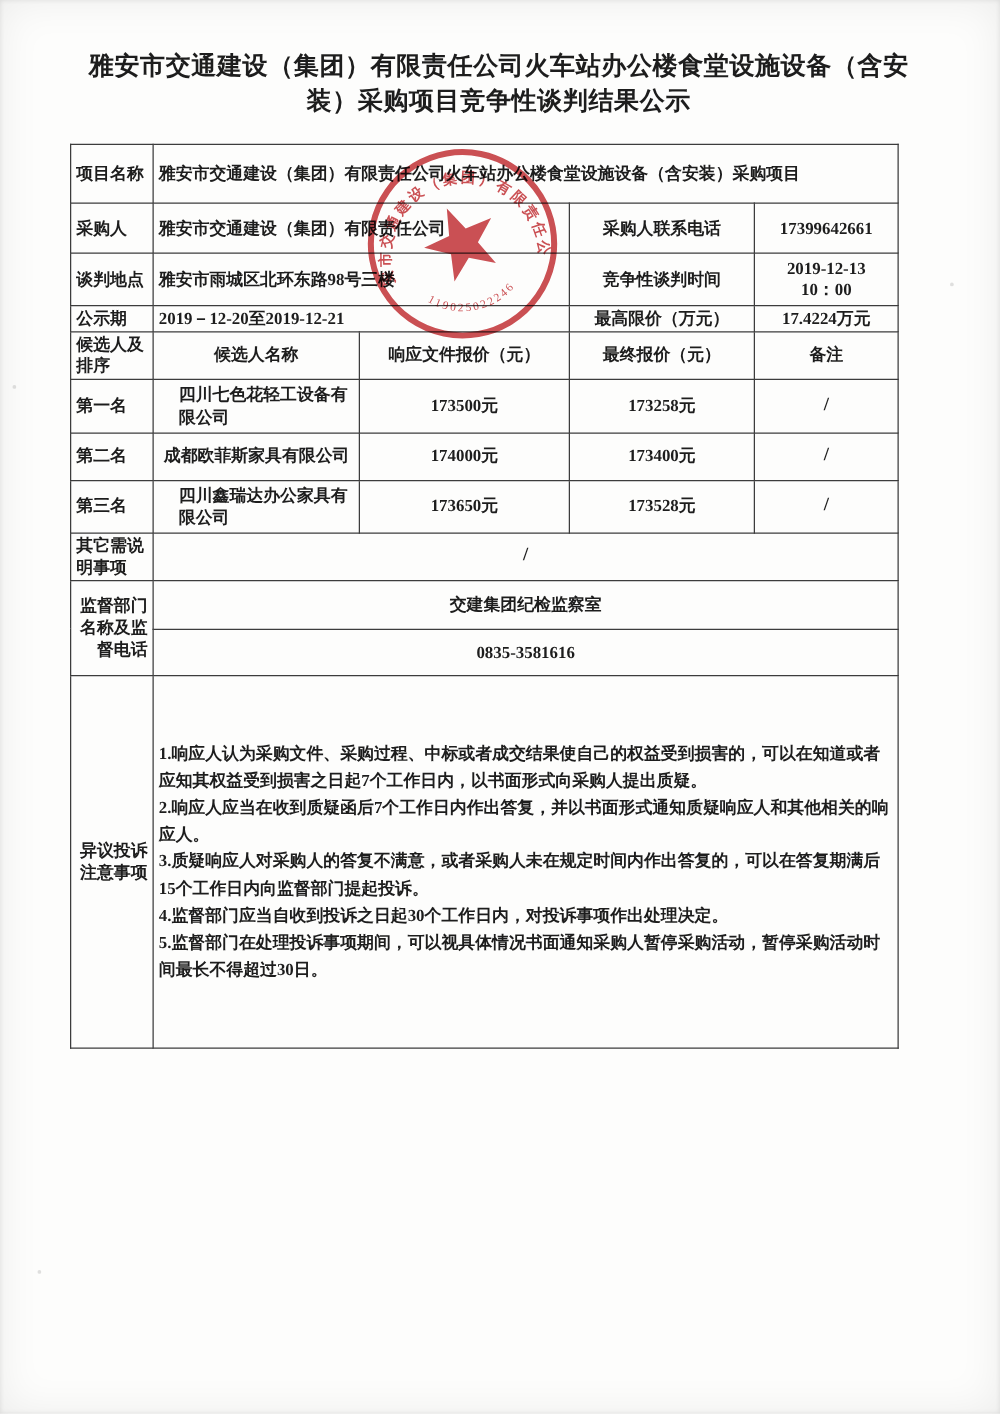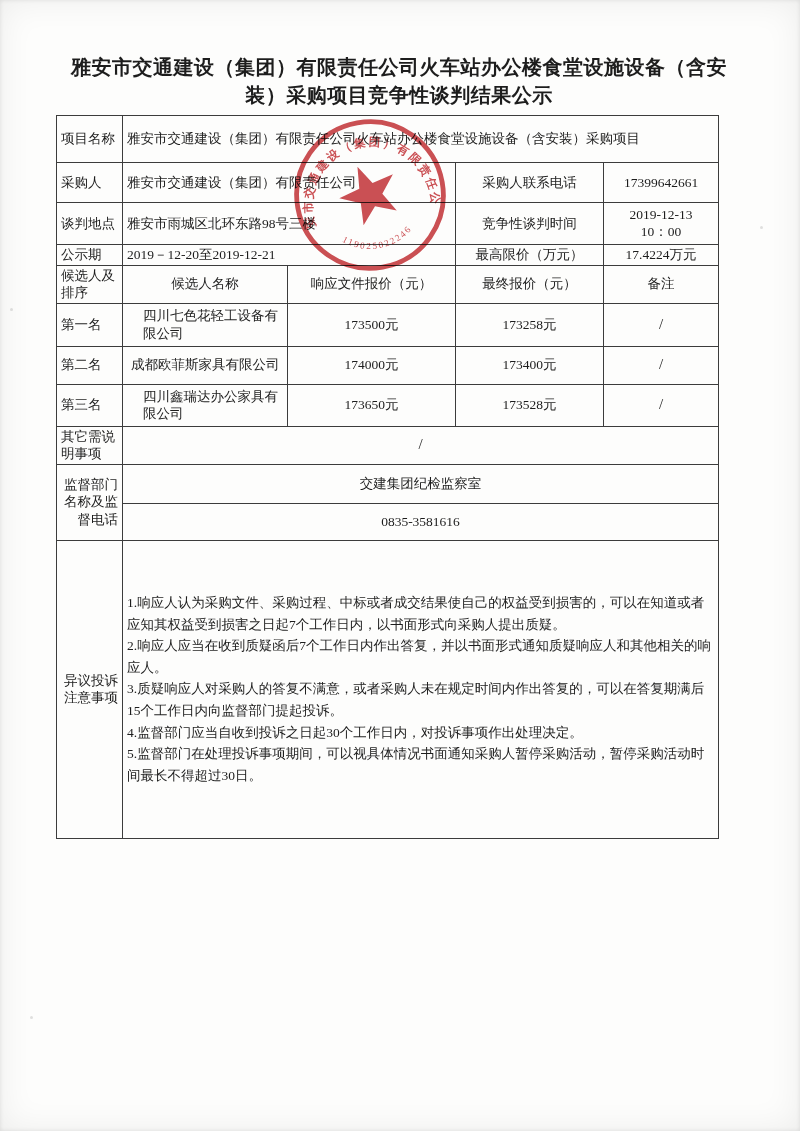--- a/index.html
+++ b/index.html
@@ -7,33 +7,34 @@
     width:800px;height:1131px;position:relative;
     background:#fdfdfc;
     font-family:"Liberation Serif","DejaVu Serif",serif;
     color:#1d1d1d;overflow:hidden;
   }
   .scan-shade{
     position:absolute;inset:0;pointer-events:none;
     box-shadow:inset 0 0 34px rgba(0,0,0,0.07), inset 0 0 4px rgba(0,0,0,0.10);
   }
   .doc-title{
-    position:absolute;top:54px;left:60px;width:678px;
+    position:absolute;top:40px;left:60px;width:678px;
     font-size:20px;font-weight:bold;text-align:center;
     line-height:1.38;letter-spacing:0.5px;
   }
   table.results{
     position:absolute;left:56px;top:115px;width:662px;
     border-collapse:collapse;table-layout:fixed;
     font-size:13.5px;line-height:1.3;
   }
   table.results td{
     border:1.5px solid #3c3c3c;
     padding:1px 4px;vertical-align:middle;
     overflow:hidden;
+    font-weight:bold;
   }
   td.lab{ text-align:left; }
   td.lab-c{ text-align:right;padding:1px 2px; }
   td.val{ text-align:left;padding-left:7px; }
   td.ctr{ text-align:center; }
   td.pre{ white-space:pre-line;text-align:center;line-height:1.25; }
   td.notice-cell{ vertical-align:middle;padding:6px 10px 6px 8px; }
   .notice-item{ text-align:left;line-height:1.6;font-size:13.5px; }
   .slash{ font-size:15px; }
   

